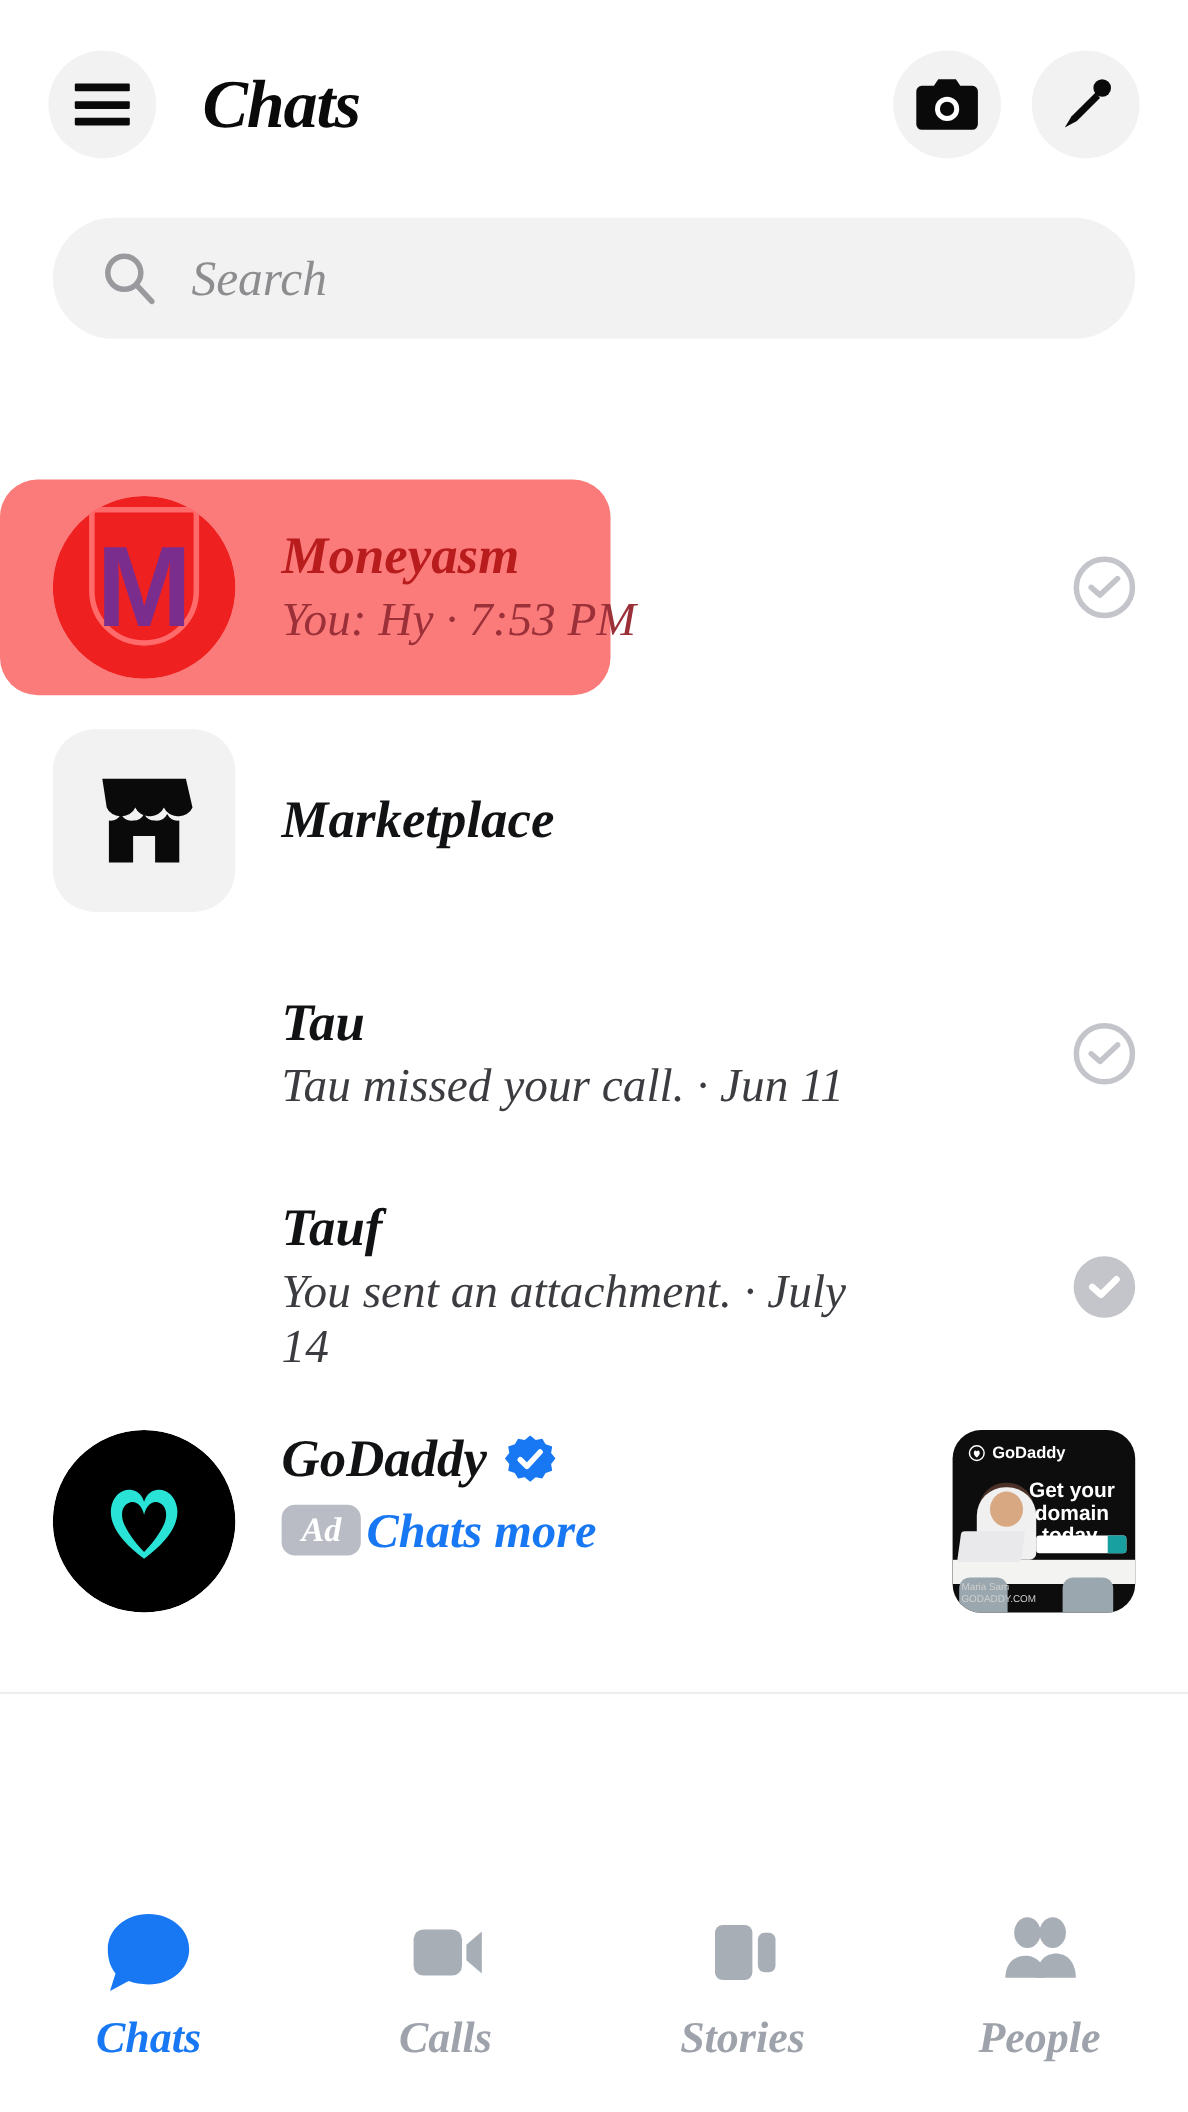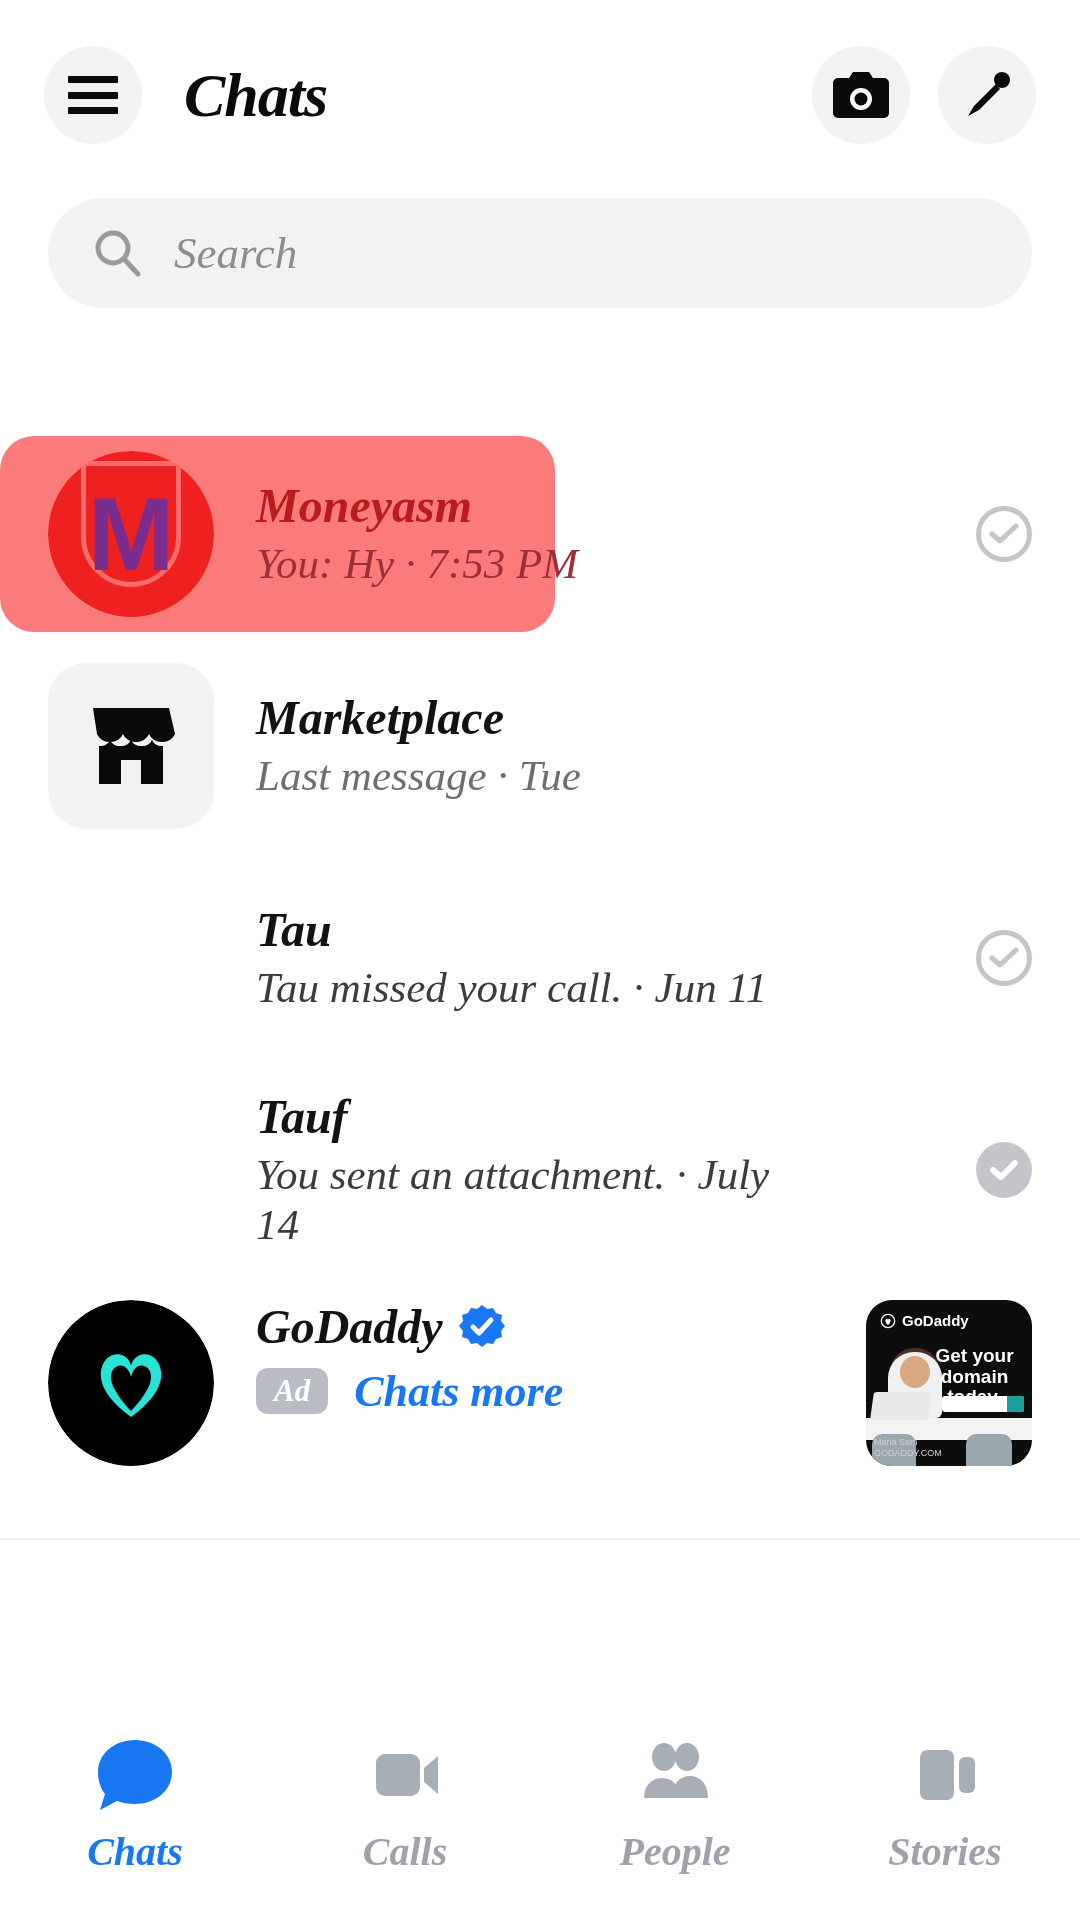--- a/index.html
+++ b/index.html
@@ -212,21 +212,21 @@
   }
   .check-outline { border: 5px solid #c3c5cb; }
   .check-filled { background: #c3c5cb; }
 
   
   .ad-row { height: 238px; align-items: flex-start; padding-top: 24px; }
   .ad-line3 {
     display: flex;
     align-items: center;
     margin-top: 12px;
-    gap: 26px;
+    gap: 5px;
   }
   .ad-badge {
     background: #b9bcc4;
     color: #ffffff;
     font-size: 31px;
     font-weight: bold;
     font-style: italic;
     border-radius: 12px;
     padding: 6px 18px;
     line-height: 1.1;
@@ -439,21 +439,20 @@
 
   <div class="chat-row">
     <div class="avatar square">
       <svg width="92" height="88" viewBox="0 0 92 88">
         <path d="M8 6 h76 l6 26 a13 13 0 0 1 -13 8 a13 13 0 0 1 -13 -8 a13 13 0 0 1 -13 8 a13 13 0 0 1 -13 -8 a13 13 0 0 1 -13 8 a13 13 0 0 1 -13 -8 z" fill="#0a0a0a"></path>
         <path d="M14 44 a11 11 0 0 0 11 -6 a11 11 0 0 0 11 6 a11 11 0 0 0 10 -6 a11 11 0 0 0 10 6 a11 11 0 0 0 11 -6 a11 11 0 0 0 11 6 v38 h-22 v-24 h-20 v24 h-22 z" fill="#0a0a0a"></path>
       </svg>
     </div>
     <div class="row-body">
       <div class="row-title">Marketplace</div>
-      <div class="row-sub">Last message · Tue</div>
     </div>
     <div class="row-right"></div>
   </div>
 
   <div class="chat-row">
     <div class="avatar blank"></div>
     <div class="row-body">
       <div class="row-title">Tau</div>
       <div class="row-sub dark">Tau missed your call. · Jun 11</div>
     </div>
@@ -547,29 +546,29 @@
   <div class="nav-item">
     <svg width="86" height="78" viewBox="0 0 86 78">
       <rect x="14" y="18" width="44" height="42" rx="9" fill="#a7aeb6"></rect>
       <path d="M62 32 L76 20 L76 58 L62 46 Z" fill="#a7aeb6"></path>
     </svg>
     <span class="nav-label">Calls</span>
   </div>
 
   <div class="nav-item">
     <svg width="86" height="78" viewBox="0 0 86 78">
+      <rect x="18" y="14" width="34" height="50" rx="7" fill="#a7aeb6"></rect>
+      <rect x="57" y="21" width="16" height="36" rx="6" fill="#a7aeb6"></rect>
+    </svg>
+    <span class="nav-label">Stories</span>
+  </div>
+
+  <div class="nav-item">
+    <svg width="86" height="78" viewBox="0 0 86 78">
       <ellipse cx="32" cy="21" rx="12" ry="14" fill="#a7aeb6"></ellipse>
       <ellipse cx="55" cy="21" rx="12" ry="14" fill="#a7aeb6"></ellipse>
       <path d="M12 62 C12 49 20 42 30 42 C40 42 48 49 48 62 Z" fill="#a7aeb6"></path>
       <path d="M40 62 C40 48 48 40 58 40 C68 40 76 48 76 62 Z" fill="#a7aeb6"></path>
     </svg>
     <span class="nav-label">People</span>
   </div>
 
-  <div class="nav-item">
-    <svg width="86" height="78" viewBox="0 0 86 78">
-      <rect x="18" y="14" width="34" height="50" rx="7" fill="#a7aeb6"></rect>
-      <rect x="57" y="21" width="16" height="36" rx="6" fill="#a7aeb6"></rect>
-    </svg>
-    <span class="nav-label">Stories</span>
-  </div>
-
 </div>
 
 </body></html>

